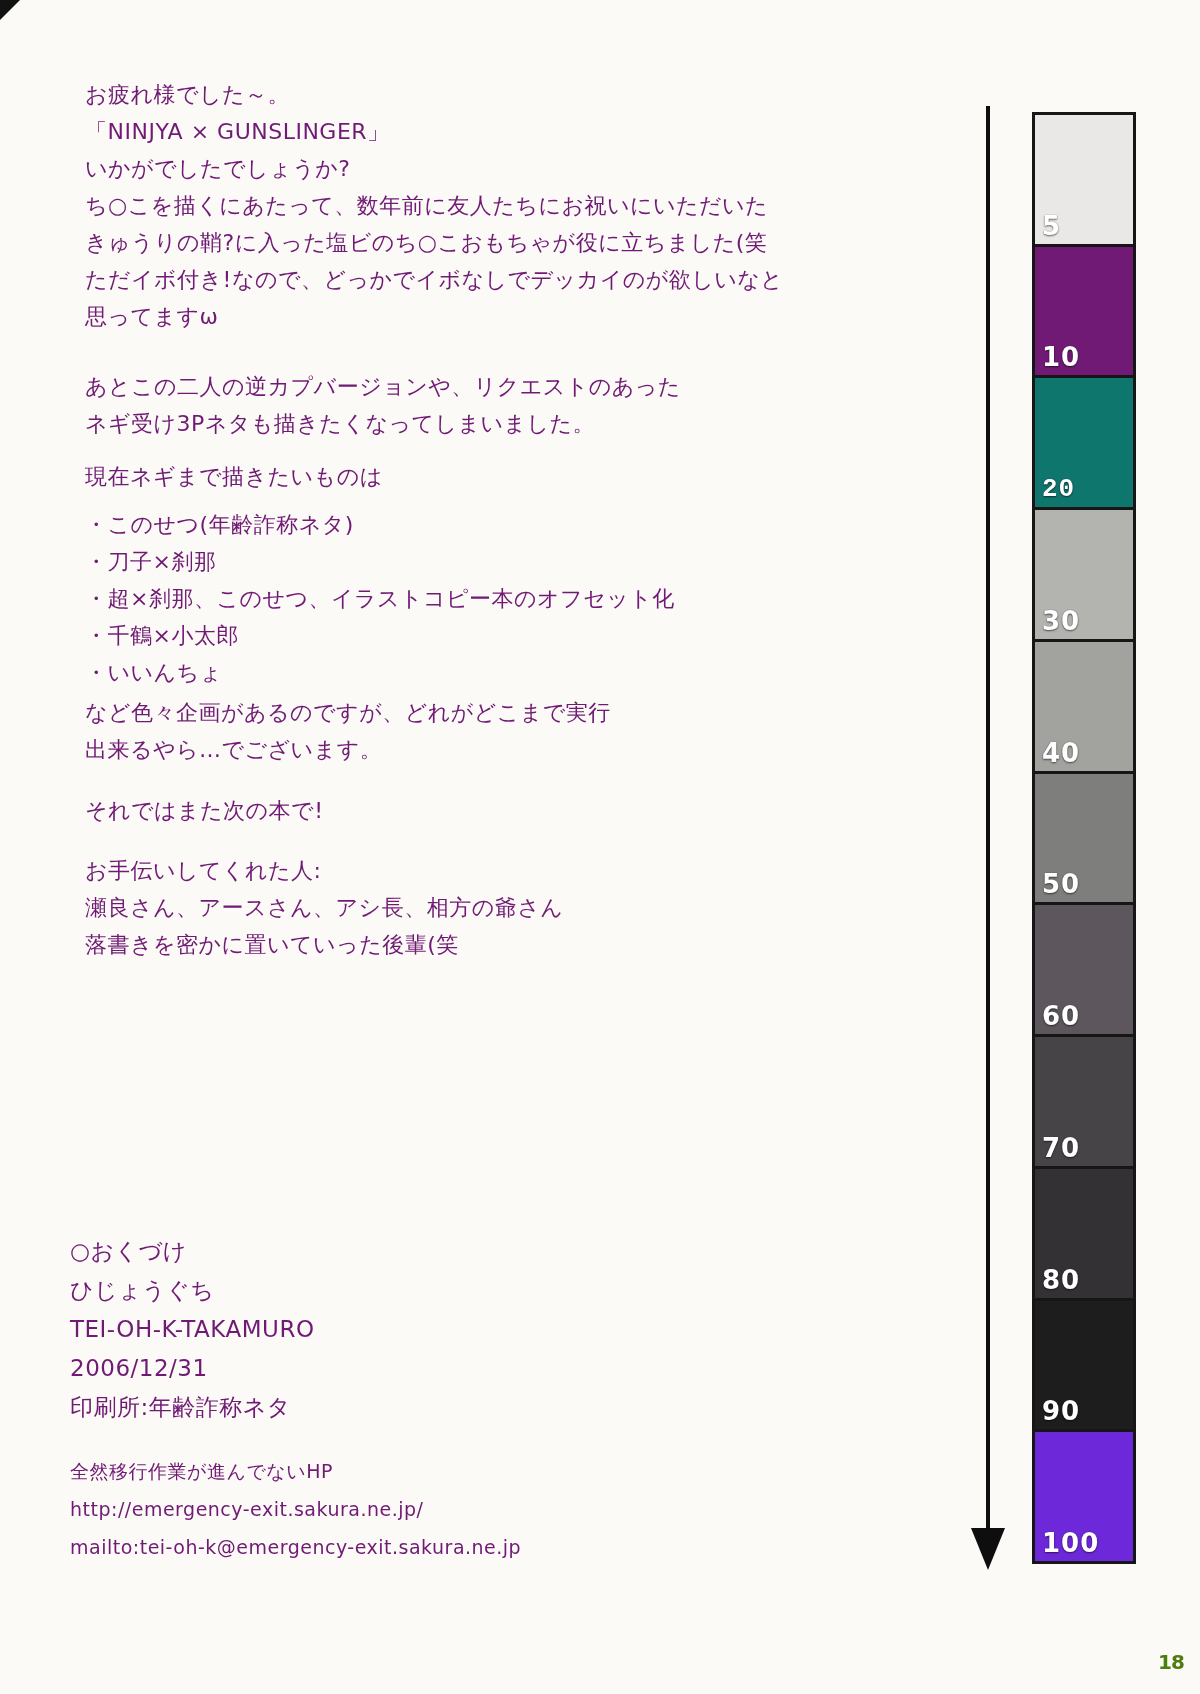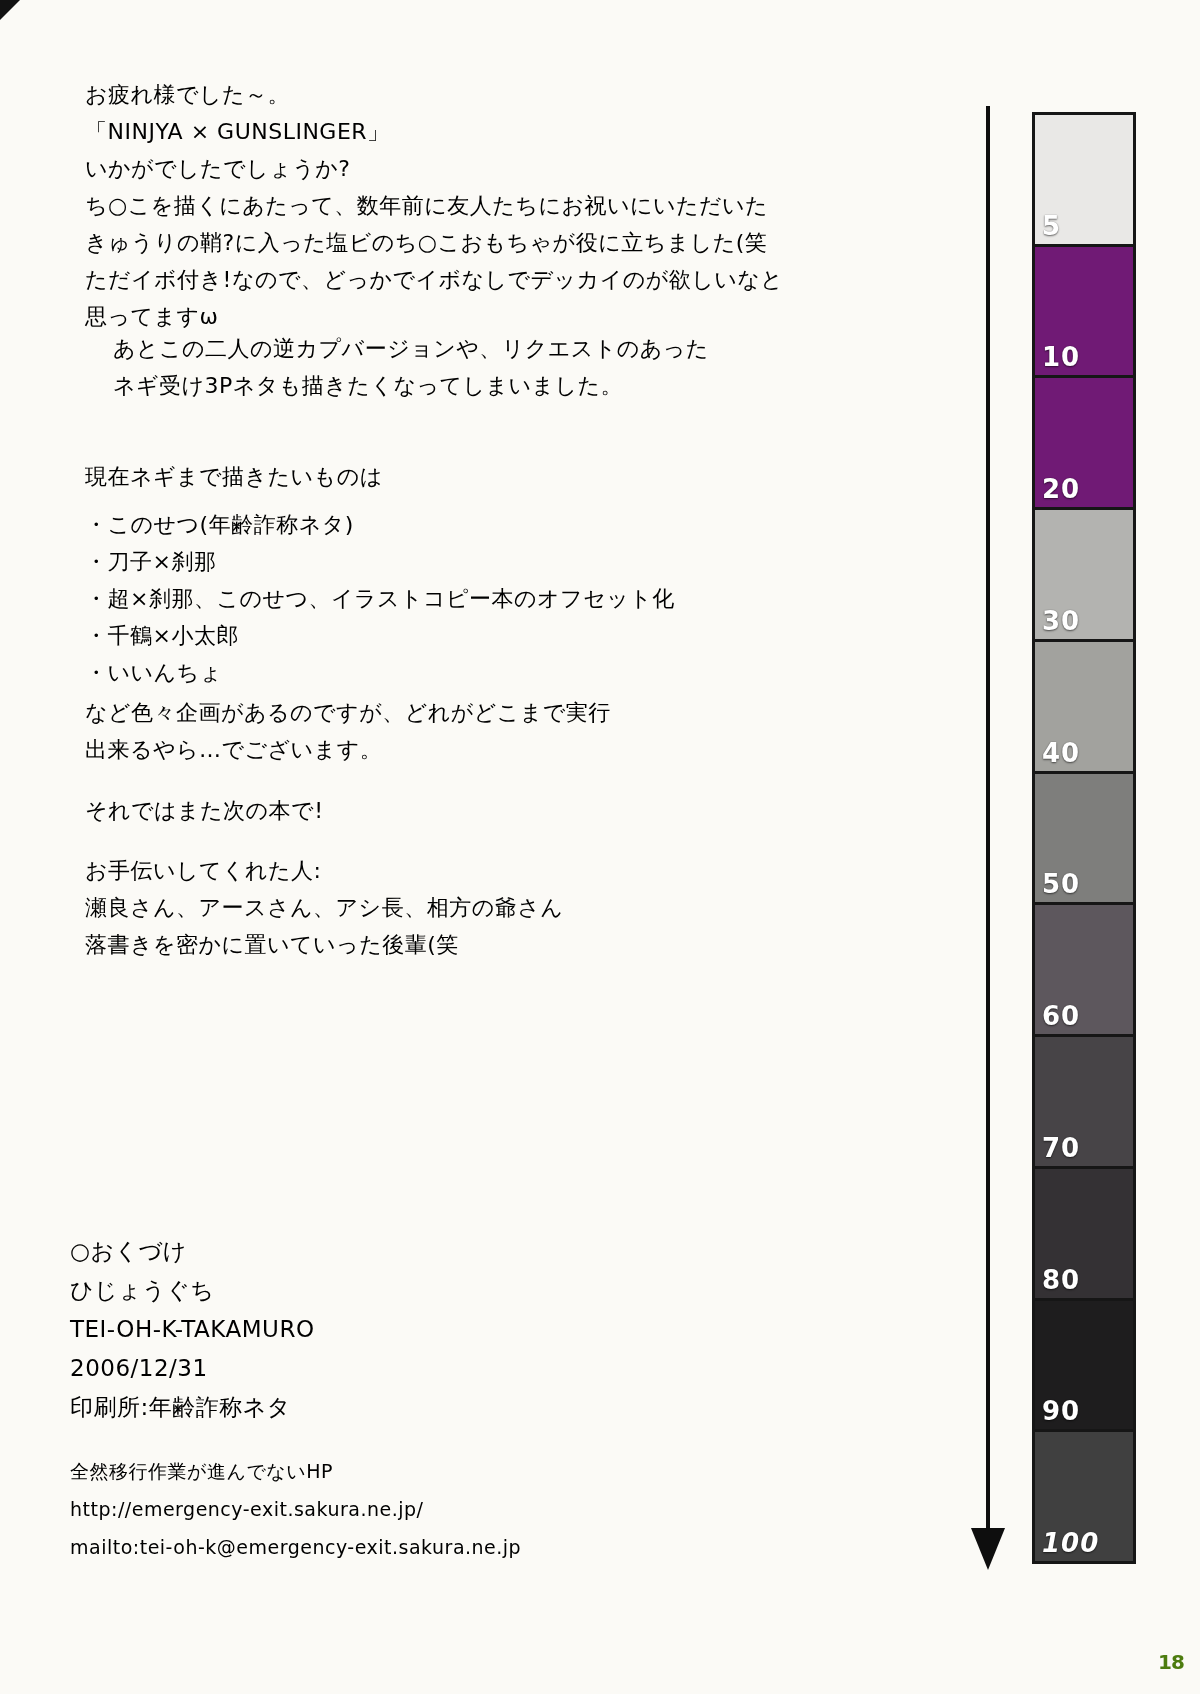--- a/index.html
+++ b/index.html
@@ -9,25 +9,25 @@
     font-family:"DejaVu Sans","Liberation Sans",sans-serif;
     color:#1e1e1e;
   }
   .page{position:absolute;inset:0;}
   
   .artifact-tl{
     position:absolute;left:0;top:0;width:0;height:0;
     border-top:20px solid #121212;border-right:20px solid transparent;
   }
   
-  .tblock{position:absolute;left:85px;font-size:22px;line-height:37px;color:#000000;
+  .tblock{position:absolute;left:85px;font-size:22px;line-height:37px;color:#701a75;
     letter-spacing:0.5px;white-space:nowrap;}
   .tblock div{height:37px;}
   .b1{top:76px;}
-  .b2{top:330px;margin-left:28px;}
+  .b2{top:368px;}
   .b3{top:458px;}
   .b4{top:506px;}
   .b5{top:694px;}
   .b6{top:792px;}
   .b7{top:852px;}
   .colophon{top:1232px;left:70px;font-size:23px;line-height:39px;}
   .colophon div{height:39px;}
   .hp{top:1452px;left:70px;font-size:19px;line-height:38px;}
   .hp div{height:38px;}
   
@@ -117,21 +117,21 @@
   <div class="arrow-line"></div>
   <div class="arrow-head"></div>
 
   <div class="gs-bar">
       <div class="gs-cell" style="background: rgb(233, 232, 230);">
         <span class="gs-label">5</span>
       </div>
       <div class="gs-cell" style="background: #701a75;">
         <span class="gs-label">10</span>
       </div>
-      <div class="gs-cell" style="background: #701a75;">
+      <div class="gs-cell" style="background: #0f766e; font-family: Liberation Mono, monospace;">
         <span class="gs-label">20</span>
       </div>
       <div class="gs-cell" style="background: rgb(179, 179, 176);">
         <span class="gs-label">30</span>
       </div>
       <div class="gs-cell" style="background: rgb(162, 162, 158);">
         <span class="gs-label">40</span>
       </div>
       <div class="gs-cell" style="background: rgb(126, 126, 124);">
         <span class="gs-label">50</span>
@@ -141,20 +141,20 @@
       </div>
       <div class="gs-cell" style="background: rgb(71, 68, 71);">
         <span class="gs-label">70</span>
       </div>
       <div class="gs-cell" style="background: rgb(52, 49, 52);">
         <span class="gs-label">80</span>
       </div>
       <div class="gs-cell" style="background: rgb(30, 29, 30);">
         <span class="gs-label">90</span>
       </div>
-      <div class="gs-cell" style="background: #404040; font-style: italic;">
+      <div class="gs-cell" style="background: #6d28d9;">
         <span class="gs-label">100</span>
       </div>
     </div>
 
   <div class="page-number">18</div>
 
 </div>
 
 </body></html>

